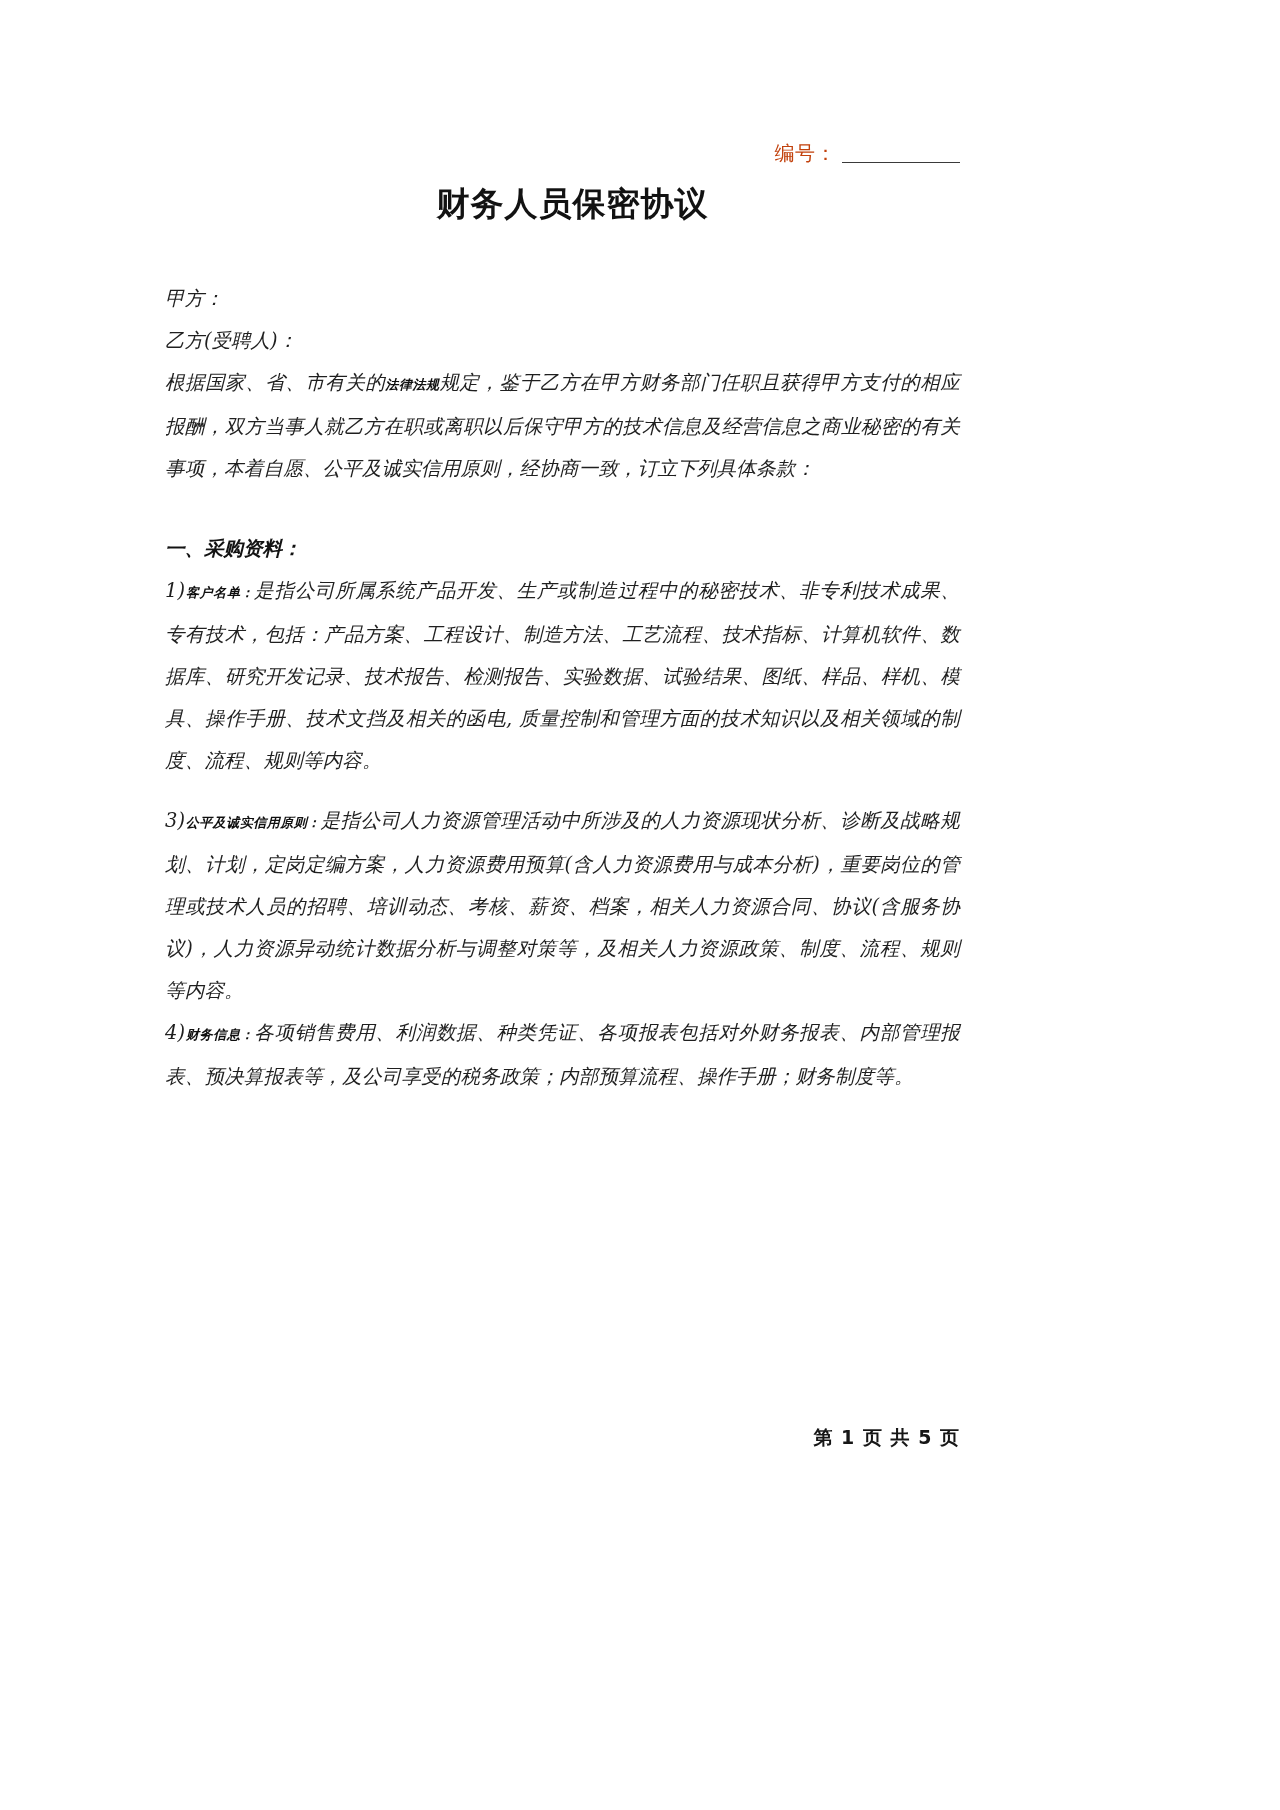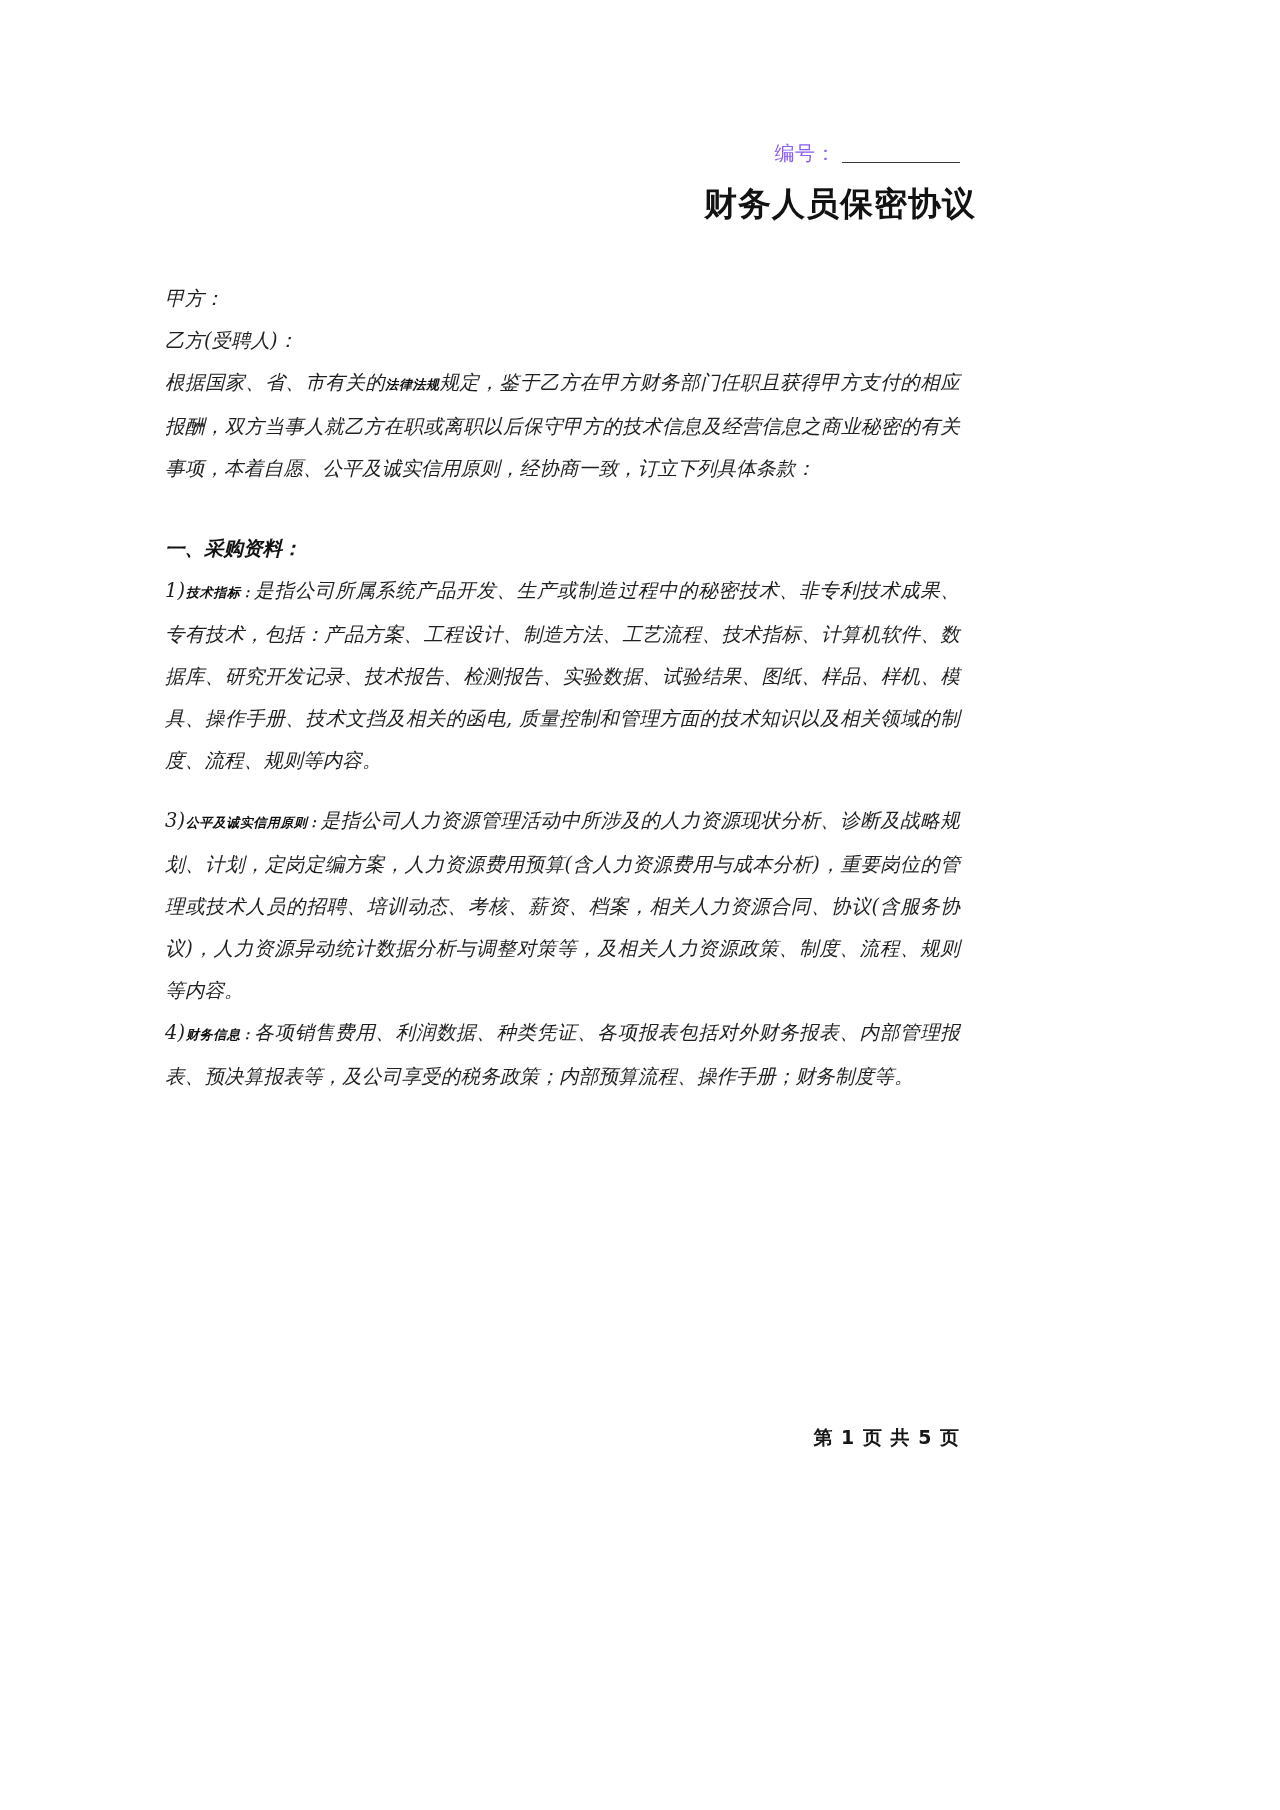--- a/index.html
+++ b/index.html
@@ -26,37 +26,37 @@
   }
 
   
   .doc-number {
     position: absolute;
     top: 140px;
     right: 0;
     font-size: 20px;
     letter-spacing: 0.5px;
     white-space: nowrap;
-    color: #8b5cf6;
+    color: #c2410c;
   }
   .doc-number .blank {
     display: inline-block;
     width: 118px;
     border-bottom: 1.6px solid #3a3a3a;
     margin-left: 6px;
     vertical-align: -3px;
   }
 
   
   .doc-title {
     position: absolute;
     top: 182px;
-    left: 16px;
+    left: 10px;
     width: 795px;
-    text-align: right;
+    text-align: center;
     font-size: 33px;
     font-weight: bold;
     letter-spacing: 1px;
     color: #121212;
     font-family: "DejaVu Sans", "Liberation Sans", sans-serif;
   }
 
   
   .body-area {
     position: absolute;
@@ -121,21 +121,21 @@
       <p class="party">甲方：</p>
       <p class="party">乙方(受聘人)：</p>
 
       <p class="para"><span>根据国家、省、市有关的</span><b>法律法规</b><span>规定，鉴于乙方在甲方财务部门任职且获得甲方支付的相应报酬，双方当事人就乙方在职或离职以后保守甲方的技术信息及经营信息之商业秘密的有关事项，本着自愿、公平及诚实信用原则，经协商一致，订立下列具体条款：</span></p>
 
       <div class="gap-md"></div>
 
       <p class="sec-head">一、采购资料：</p>
 
 
-      <p class="para"><span>1)</span><b>技术指标：</b><span>是指公司所属系统产品开发、生产或制造过程中的秘密技术、非专利技术成果、专有技术，包括：产品方案、工程设计、制造方法、工艺流程、技术指标、计算机软件、数据库、研究开发记录、技术报告、检测报告、实验数据、试验结果、图纸、样品、样机、模具、操作手册、技术文挡及相关的函电, 质量控制和管理方面的技术知识以及相关领域的制度、流程、规则等内容。</span></p>
+      <p class="para"><span>1)</span><b>客户名单：</b><span>是指公司所属系统产品开发、生产或制造过程中的秘密技术、非专利技术成果、专有技术，包括：产品方案、工程设计、制造方法、工艺流程、技术指标、计算机软件、数据库、研究开发记录、技术报告、检测报告、实验数据、试验结果、图纸、样品、样机、模具、操作手册、技术文挡及相关的函电, 质量控制和管理方面的技术知识以及相关领域的制度、流程、规则等内容。</span></p>
 
 
       <div class="gap-sm"></div>
 
       <p class="para"><span>3)</span><b>公平及诚实信用原则：</b><span>是指公司人力资源管理活动中所涉及的人力资源现状分析、诊断及战略规划、计划，定岗定编方案，人力资源费用预算(含人力资源费用与成本分析)，重要岗位的管理或技术人员的招聘、培训动态、考核、薪资、档案，相关人力资源合同、协议(含服务协议)，人力资源异动统计数据分析与调整对策等，及相关人力资源政策、制度、流程、规则等内容。</span></p>
 
       <p class="para"><span>4)</span><b>财务信息：</b><span>各项销售费用、利润数据、种类凭证、各项报表包括对外财务报表、内部管理报表、预决算报表等，及公司享受的税务政策；内部预算流程、操作手册；财务制度等。</span></p>
 
     </div>
 

